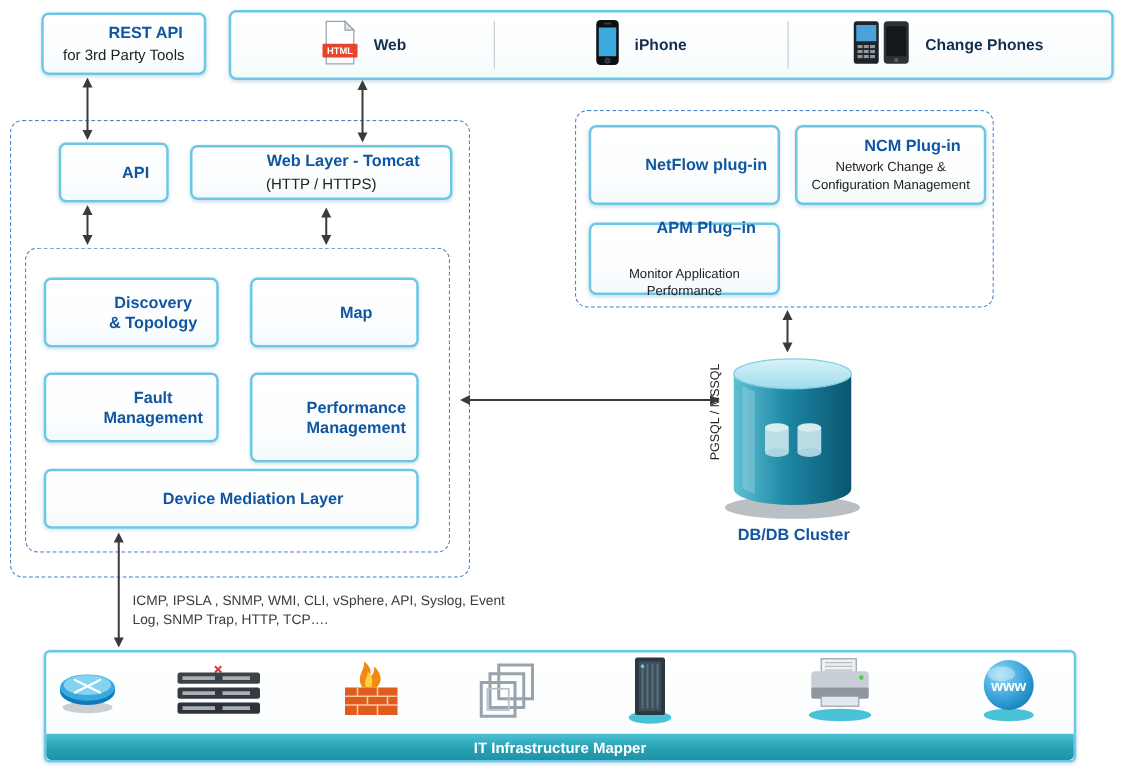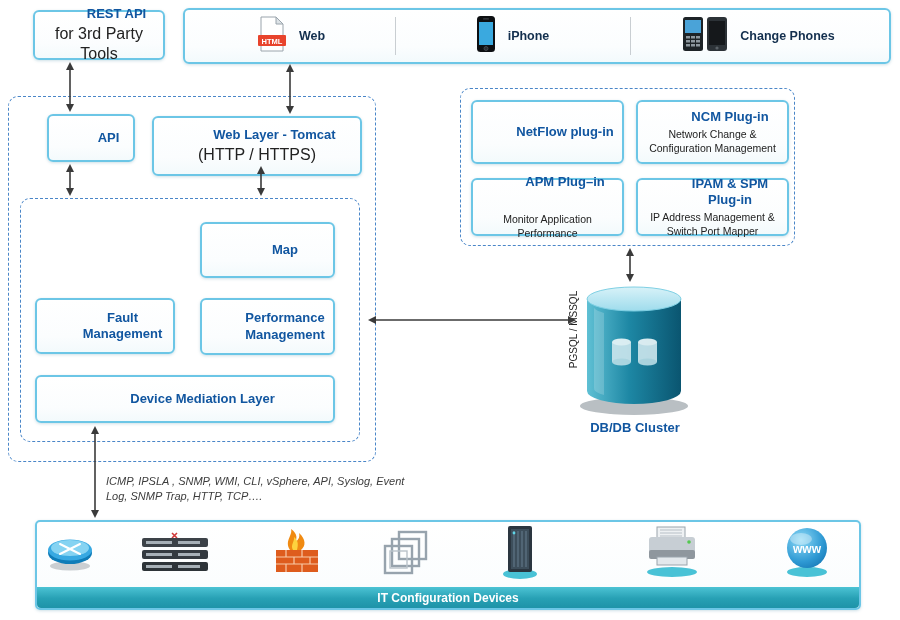--- a/index.html
+++ b/index.html
@@ -10,21 +10,21 @@
   .box {
     position:absolute;
     background:linear-gradient(180deg,#ffffff 0%,#fbfdfe 70%,#f3fafc 100%);
     border:2px solid #6cc6e6;
     border-radius:6px;
     box-shadow:0 1px 3px rgba(60,130,160,0.25);
     display:flex; flex-direction:column; align-items:center; justify-content:center;
     text-align:center;
   }
   .title { color:#1156a0; font-weight:bold; font-size:13px; line-height:1.25;margin-left:35px; }
-  .sub   { color:#222; font-size:16px; line-height:1.25; margin-top:2px; }
+  .sub   { color:#222; font-size:12px; line-height:1.25; margin-top:2px; }
   .sub-sm{ color:#222; font-size:10.5px; line-height:1.3; margin-top:3px; }
 
   .dashed { position:absolute; border:1.5px dashed #4a86c8; border-radius:10px; background:transparent; }
 
   .clients { flex-direction:row; padding:0; }
   .client-section { display:flex; align-items:center; justify-content:center; gap:12px; height:100%; }
   .client-label { color:#132f4e; font-weight:bold; font-size:12.5px; }
   .divider { width:1px; background:#c9ced2; height:38px; }
 
   .arr { position:absolute; }
@@ -107,54 +107,53 @@
     </div>
   </div>
 
   <div class="dashed" style="left:8px; top:96px; width:368px; height:366px;"></div>
   <div class="dashed" style="left:20px; top:198px; width:340px; height:244px;"></div>
 
   <div class="box" style="left:47px; top:114px; width:88px; height:48px;">
     <div class="title">API</div>
   </div>
 
-  <div class="box" style="left:152px; top:116px; width:210px; height:60px;">
+  <div class="box" style="left:152px; top:116px; width:210px; height:44px;">
     <div class="title">Web Layer - Tomcat</div>
     <div class="sub">(HTTP / HTTPS)</div>
   </div>
 
+  <div class="box" style="left:35px; top:222px; width:140px; height:56px; padding:0 14px;">
+    <div class="title">Discovery &amp; Topology</div>
+  </div>
   <div class="box" style="left:200px; top:222px; width:135px; height:56px; padding:0 14px;">
     <div class="title">Map</div>
   </div>
   <div class="box" style="left:35px; top:298px; width:140px; height:56px; padding:0 18px;">
     <div class="title">Fault Management</div>
   </div>
-  <div class="box" style="left:200px; top:298px; width:135px; height:57px; padding:0 14px;">
+  <div class="box" style="left:200px; top:298px; width:135px; height:72px; padding:0 14px;">
     <div class="title">Performance Management</div>
   </div>
   <div class="box" style="left:35px; top:375px; width:300px; height:48px;">
     <div class="title">Device Mediation Layer</div>
   </div>
 
   <div class="dashed" style="left:460px; top:88px; width:335px; height:158px;"></div>
 
   <div class="box" style="left:471px; top:100px; width:153px; height:64px; padding:0 8px;">
     <div class="title">NetFlow plug-in</div>
   </div>
   <div class="box" style="left:636px; top:100px; width:153px; height:64px; padding:0 6px;">
     <div class="title">NCM Plug-in</div>
     <div class="sub-sm">Network Change &amp; Configuration Management</div>
   </div>
   <div class="box" style="left:471px; top:178px; width:153px; height:58px; padding:0 10px;gap:20px;">
     <div class="title">APM Plug–in</div>
     <div class="sub-sm">Monitor Application Performance</div>
-  </div>
-  <div class="box" style="left:636px; top:178px; width:153px; height:58px; padding:0 6px;">
-    <div class="title">IPAM &amp; SPM Plug-in</div>
-    <div class="sub-sm">IP Address Management &amp; Switch Port Mapper</div>
   </div>
 
   <div class="icon-abs" style="left:572px; top:278px;">
     <svg width="125" height="142" viewBox="0 0 125 142">
       <defs>
         <linearGradient id="cylBody" x1="0" y1="0" x2="1" y2="0">
           <stop offset="0" stop-color="#5fc0d4"></stop>
           <stop offset="0.45" stop-color="#1d87a4"></stop>
           <stop offset="1" stop-color="#0a5570"></stop>
         </linearGradient>
@@ -209,24 +208,24 @@
     <line x1="6" y1="6" x2="6" y2="28" stroke="#3a3a3a" stroke-width="1.6"></line>
     <polygon points="6,0 2,8 10,8" fill="#3a3a3a"></polygon>
       <polygon points="6,34 2,26 10,26" fill="#3a3a3a"></polygon>
   </svg>
   <svg class="arr" style="left:89px; top:426px;" width="12" height="92">
     <line x1="6" y1="6" x2="6" y2="86" stroke="#3a3a3a" stroke-width="1.6"></line>
     <polygon points="6,0 2,8 10,8" fill="#3a3a3a"></polygon>
       <polygon points="6,92 2,84 10,84" fill="#3a3a3a"></polygon>
   </svg>
 
-  <div class="protocols" style="left:106px; top:474px; width:300px;font-style:italic;">ICMP, IPSLA , SNMP, WMI, CLI, vSphere, API, Syslog, Event Log, SNMP Trap, HTTP, TCP….</div>
+  <div class="protocols" style="left:106px; top:474px; width:300px;">ICMP, IPSLA , SNMP, WMI, CLI, vSphere, API, Syslog, Event Log, SNMP Trap, HTTP, TCP….</div>
 
   <div class="box" style="left:35px; top:520px; width:826px; height:90px; border-radius:5px;">
-    <div class="banner">IT Configuration Devices</div>
+    <div class="banner">IT Infrastructure Mapper</div>
   </div>
 
   <div class="icon-abs" style="left:46px; top:536px;">
     <svg width="48" height="36" viewBox="0 0 48 36">
       <ellipse cx="24" cy="30" rx="20" ry="4.5" fill="#9aa0a5" opacity="0.5"></ellipse>
       <ellipse cx="24" cy="17" rx="22" ry="11" fill="#0f7cb8"></ellipse>
       <ellipse cx="24" cy="14" rx="22" ry="10.5" fill="#38a9e2"></ellipse>
       <ellipse cx="24" cy="12" rx="19" ry="8" fill="#85d3f2"></ellipse>
       <g stroke="#ffffff" stroke-width="2" stroke-linecap="round">
         <path d="M14 8 L34 18"></path>

